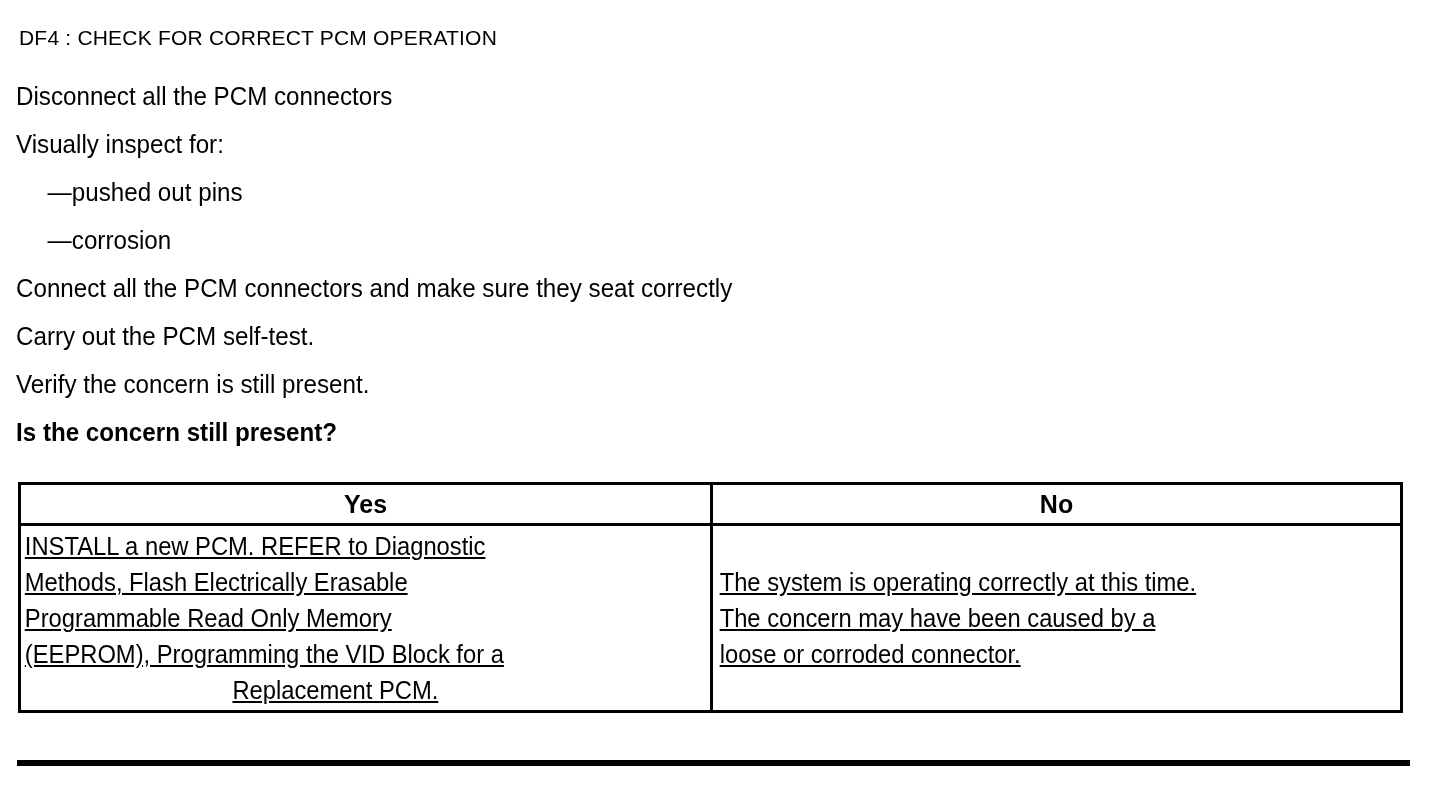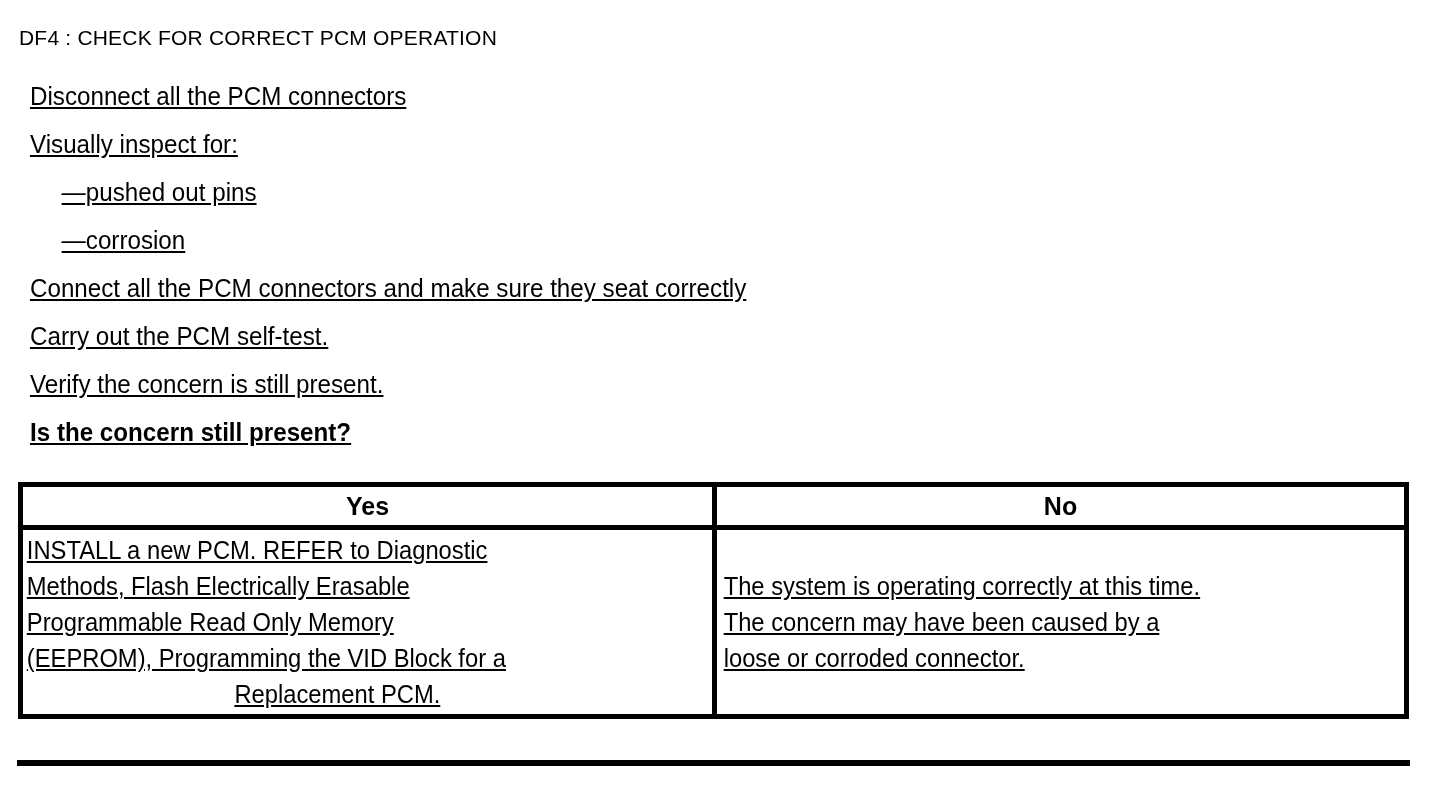--- a/index.html
+++ b/index.html
@@ -29,24 +29,23 @@
     font-size: 21px;
     font-weight: normal;
     letter-spacing: 0.2px;
     white-space: nowrap;
     line-height: 1.1;
   }
 
   
   .steps {
     position: absolute;
-    left: 30px;
+    left: 16px;
     top: 72px;
     width: 1400px;
-    text-decoration: underline;
   }
   .step-line {
     font-size: 26px;
     line-height: 48px;
     white-space: nowrap;
     transform: scaleX(0.93);
     transform-origin: left center;
   }
   .step-line.indent {
     padding-left: 34px;
@@ -58,21 +57,21 @@
   
   .answer-table {
     position: absolute;
     left: 18px;
     top: 482px;
     width: 1376px;
     border-collapse: collapse;
     table-layout: fixed;
   }
   .answer-table td {
-    border: 5px solid #000000;
+    border: 3px solid #000000;
     padding: 0;
     vertical-align: middle;
   }
   .col-yes { width: 689px; }
   .col-no  { width: 687px; }
 
   .hdr-cell {
     height: 38px;
     text-align: center;
     font-size: 25px;

